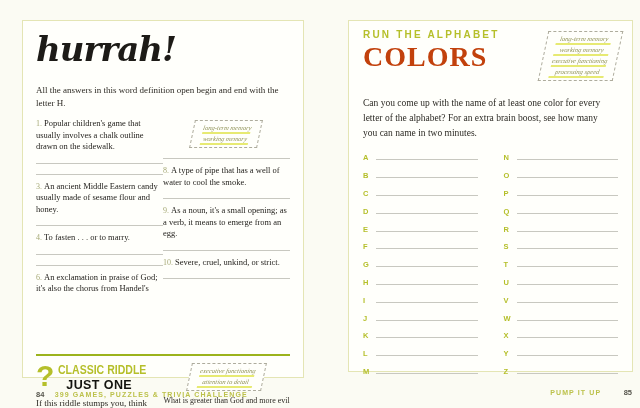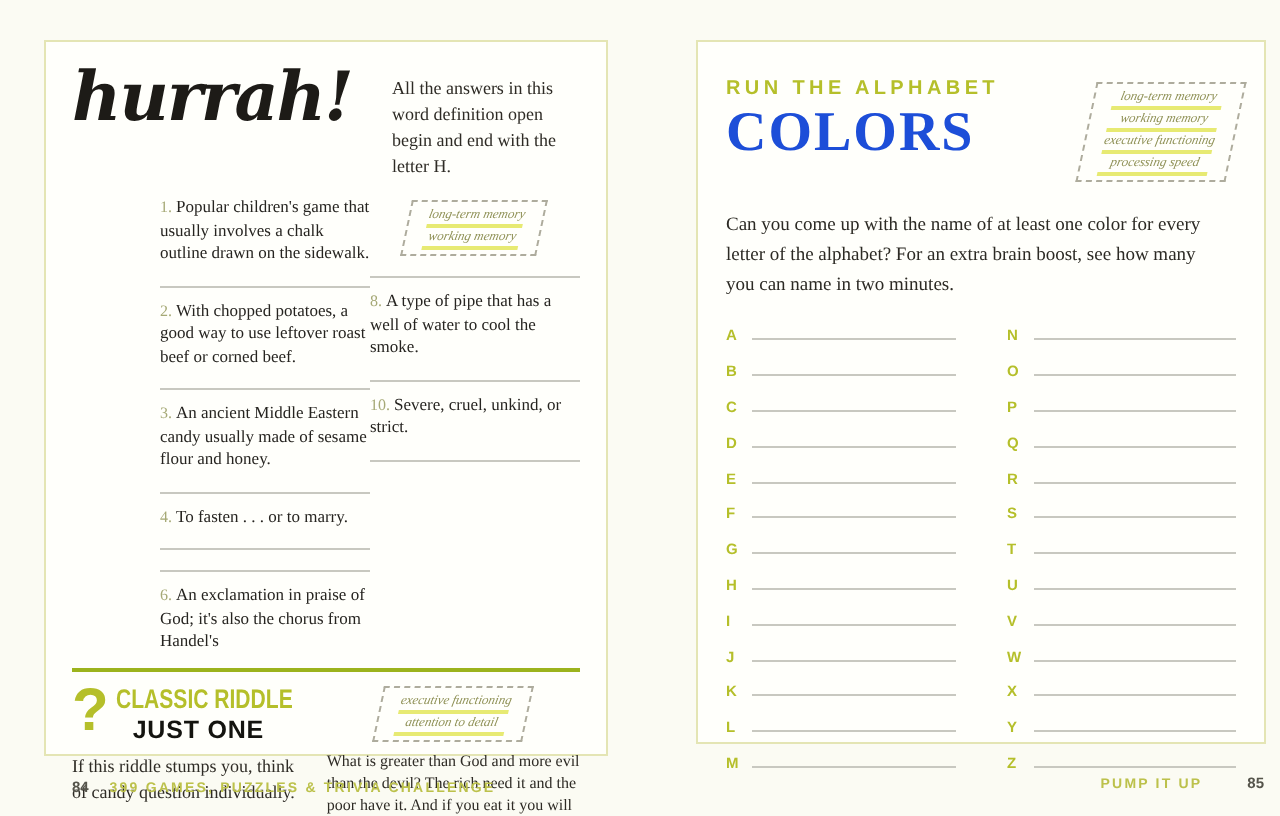--- a/index.html
+++ b/index.html
@@ -10,33 +10,33 @@
     overflow:hidden;
   }
   .spread{position:relative;width:640px;height:408px;}
   .page-box{
     position:absolute;
     background:#fffffb;
     border:1px solid var(--border);
     box-sizing:border-box;
   }
   .box-left{left:22px;top:20px;width:282px;height:358px;padding:10px 13px;}
-  .box-right{left:348px;top:20px;width:285px;height:352px;padding:18px 14px;}
+  .box-right{left:348px;top:20px;width:285px;height:352px;padding:8px 14px;}
 
   
-  .lp-header{display:flex;align-items:flex-start;gap:20px;}
+  .lp-header{display:flex;align-items:flex-start;gap:10px;flex-direction:column;}
   .lp-title{
     font:italic 700 34px/36px "DejaVu Serif", serif;
     color:#1d1b17;letter-spacing:-1px;white-space:nowrap;
   }
   .lp-intro{
     flex:1;font:9px/13px "Liberation Serif", serif;color:#2e2b25;
     margin-top:7px;
   }
-  .lp-columns{display:flex;margin-top:8px;height:232px;overflow:hidden;margin-left:44px;}
+  .lp-columns{display:flex;margin-top:8px;height:232px;overflow:hidden;}
   .col{flex:1;min-width:0;}
   .item{margin-bottom:6px;}
   .item-text{margin:0;font:8.5px/11.5px "Liberation Serif", serif;color:var(--ink);}
   .item-num{color:var(--num);font-size:8px;}
   .answer-line{border-bottom:1px solid var(--line-gray);margin-top:10px;height:0;}
 
   .badge-wrap{text-align:center;margin:2px 0 8px;}
   .badge{
     display:inline-block;border:1px dashed #aeac9d;
     padding:2px 9px;transform:skewX(-12deg);background:#fffffb;
@@ -70,21 +70,21 @@
   .riddle-text{font:8px/11px "Liberation Serif", serif;color:#2e2b25;}
 
   
   .rp-header{display:flex;justify-content:space-between;align-items:flex-start;}
   .rp-kicker{
     font:700 10px/12px "Liberation Sans", sans-serif;
     letter-spacing:2.2px;color:var(--accent);
   }
   .rp-title{
     font:700 28px/30px "Liberation Serif", serif;
-    letter-spacing:1px;color:#1d4ed8;margin-top:1px;
+    letter-spacing:1px;color:#c2410c;margin-top:1px;
   }
   .rp-intro{font:9.5px/15px "Liberation Serif", serif;color:#2c2a24;margin-top:7px;width:98%;}
   .letters{display:flex;gap:26px;margin-top:8px;}
   .lcol{flex:1;min-width:0;}
   .letter-row{display:flex;align-items:center;height:17.8px;}
   .letter{font:700 7.5px "Liberation Sans", sans-serif;color:var(--accent);width:9px;}
   .letter-line{flex:1;border-bottom:1px solid var(--line-gray);height:0;margin-left:4px;transform:translateY(2px);}
 
   
   .footer{position:absolute;font-family:"Liberation Sans", sans-serif;white-space:nowrap;}
@@ -105,21 +105,20 @@
       <div class="lp-title">hurrah!</div>
       <div class="lp-intro">All the answers in this word definition open begin and end with the letter H.</div>
     </div>
     <div class="lp-columns">
       <div class="col" id="lp-col1">
           <div class="item">
             <p class="item-text"><span class="item-num">1. </span>Popular children's game that usually involves a chalk outline drawn on the sidewalk.</p>
             <div class="answer-line"></div>
           </div>
           <div class="item">
-            <p class="item-text"><span class="item-num">2. </span>With chopped potatoes, a good way to use leftover roast beef or corned beef.</p>
             <div class="answer-line"></div>
           </div>
           <div class="item">
             <p class="item-text"><span class="item-num">3. </span>An ancient Middle Eastern candy usually made of sesame flour and honey.</p>
             <div class="answer-line"></div>
           </div>
           <div class="item">
             <p class="item-text"><span class="item-num">4. </span>To fasten . . . or to marry.</p>
             <div class="answer-line"></div>
           </div>
@@ -136,20 +135,24 @@
         </div>
         <div id="lp-col2-items">
             <div class="item">
               <div class="answer-line"></div>
             </div>
             <div class="item">
               <p class="item-text"><span class="item-num">8. </span>A type of pipe that has a well of water to cool the smoke.</p>
               <div class="answer-line"></div>
             </div>
             <div class="item">
+              <p class="item-text"><span class="item-num">9. </span>As a noun, it's a small opening; as a verb, it means to emerge from an egg.</p>
+              <div class="answer-line"></div>
+            </div>
+            <div class="item">
               <p class="item-text"><span class="item-num">10. </span>Severe, cruel, unkind, or strict.</p>
               <div class="answer-line"></div>
             </div>
           </div>
       </div>
     </div>
     <div class="divider"></div>
     <div class="riddle">
       <div class="riddle-left">
         <div class="riddle-head">

